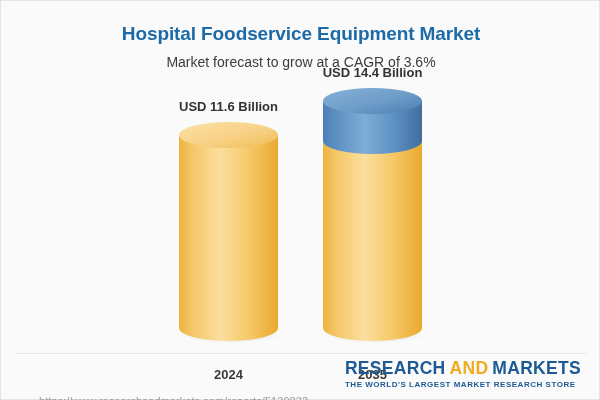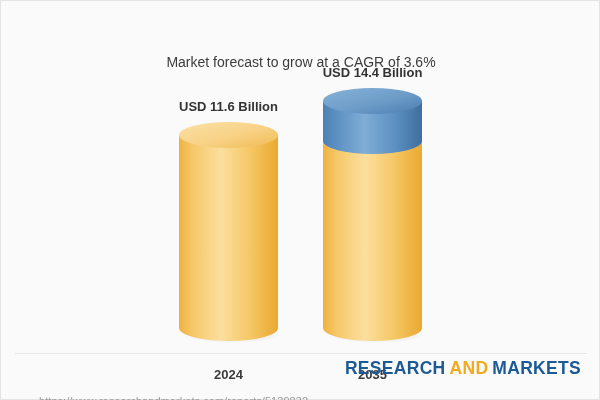--- a/index.html
+++ b/index.html
@@ -62,20 +62,21 @@
   .logo-tag{
     font-size:8px;font-weight:bold;letter-spacing:0.52px;line-height:11px;
     color:#1c5a96;white-space:nowrap;margin-top:1px;
   }
 </style>
 </head>
 <body>
 
 <div id="infographic">
 
+  <div class="title">Hospital Foodservice Equipment Market</div>
   <div class="subtitle">Market forecast to grow at a CAGR of 3.6%</div>
 
   <div class="plot">
 
     <div class="bar-group g0" style="width:99px;height:225px;text-align:right;">
       <div class="value-label" style="top:-22px;">USD 11.6 Billion</div>
 
       <svg class="cyl" width="99" height="225" viewBox="0 0 99 225">
         <defs>
           <linearGradient id="yBody" x1="0" y1="0" x2="1" y2="0">
@@ -152,15 +153,16 @@
     </div>
 
   </div>
 
   <div class="divider"></div>
 
   <div class="source-url">https://www.researchandmarkets.com/reports/5139832</div>
 
   <div class="logo">
     <div class="logo-main"><span>RESEARCH</span><span class="and" style="margin:0 4px;">AND</span><span>MARKETS</span></div>
+    <div class="logo-tag">THE WORLD'S LARGEST MARKET RESEARCH STORE</div>
   </div>
 
 </div>
 
 </body></html>

